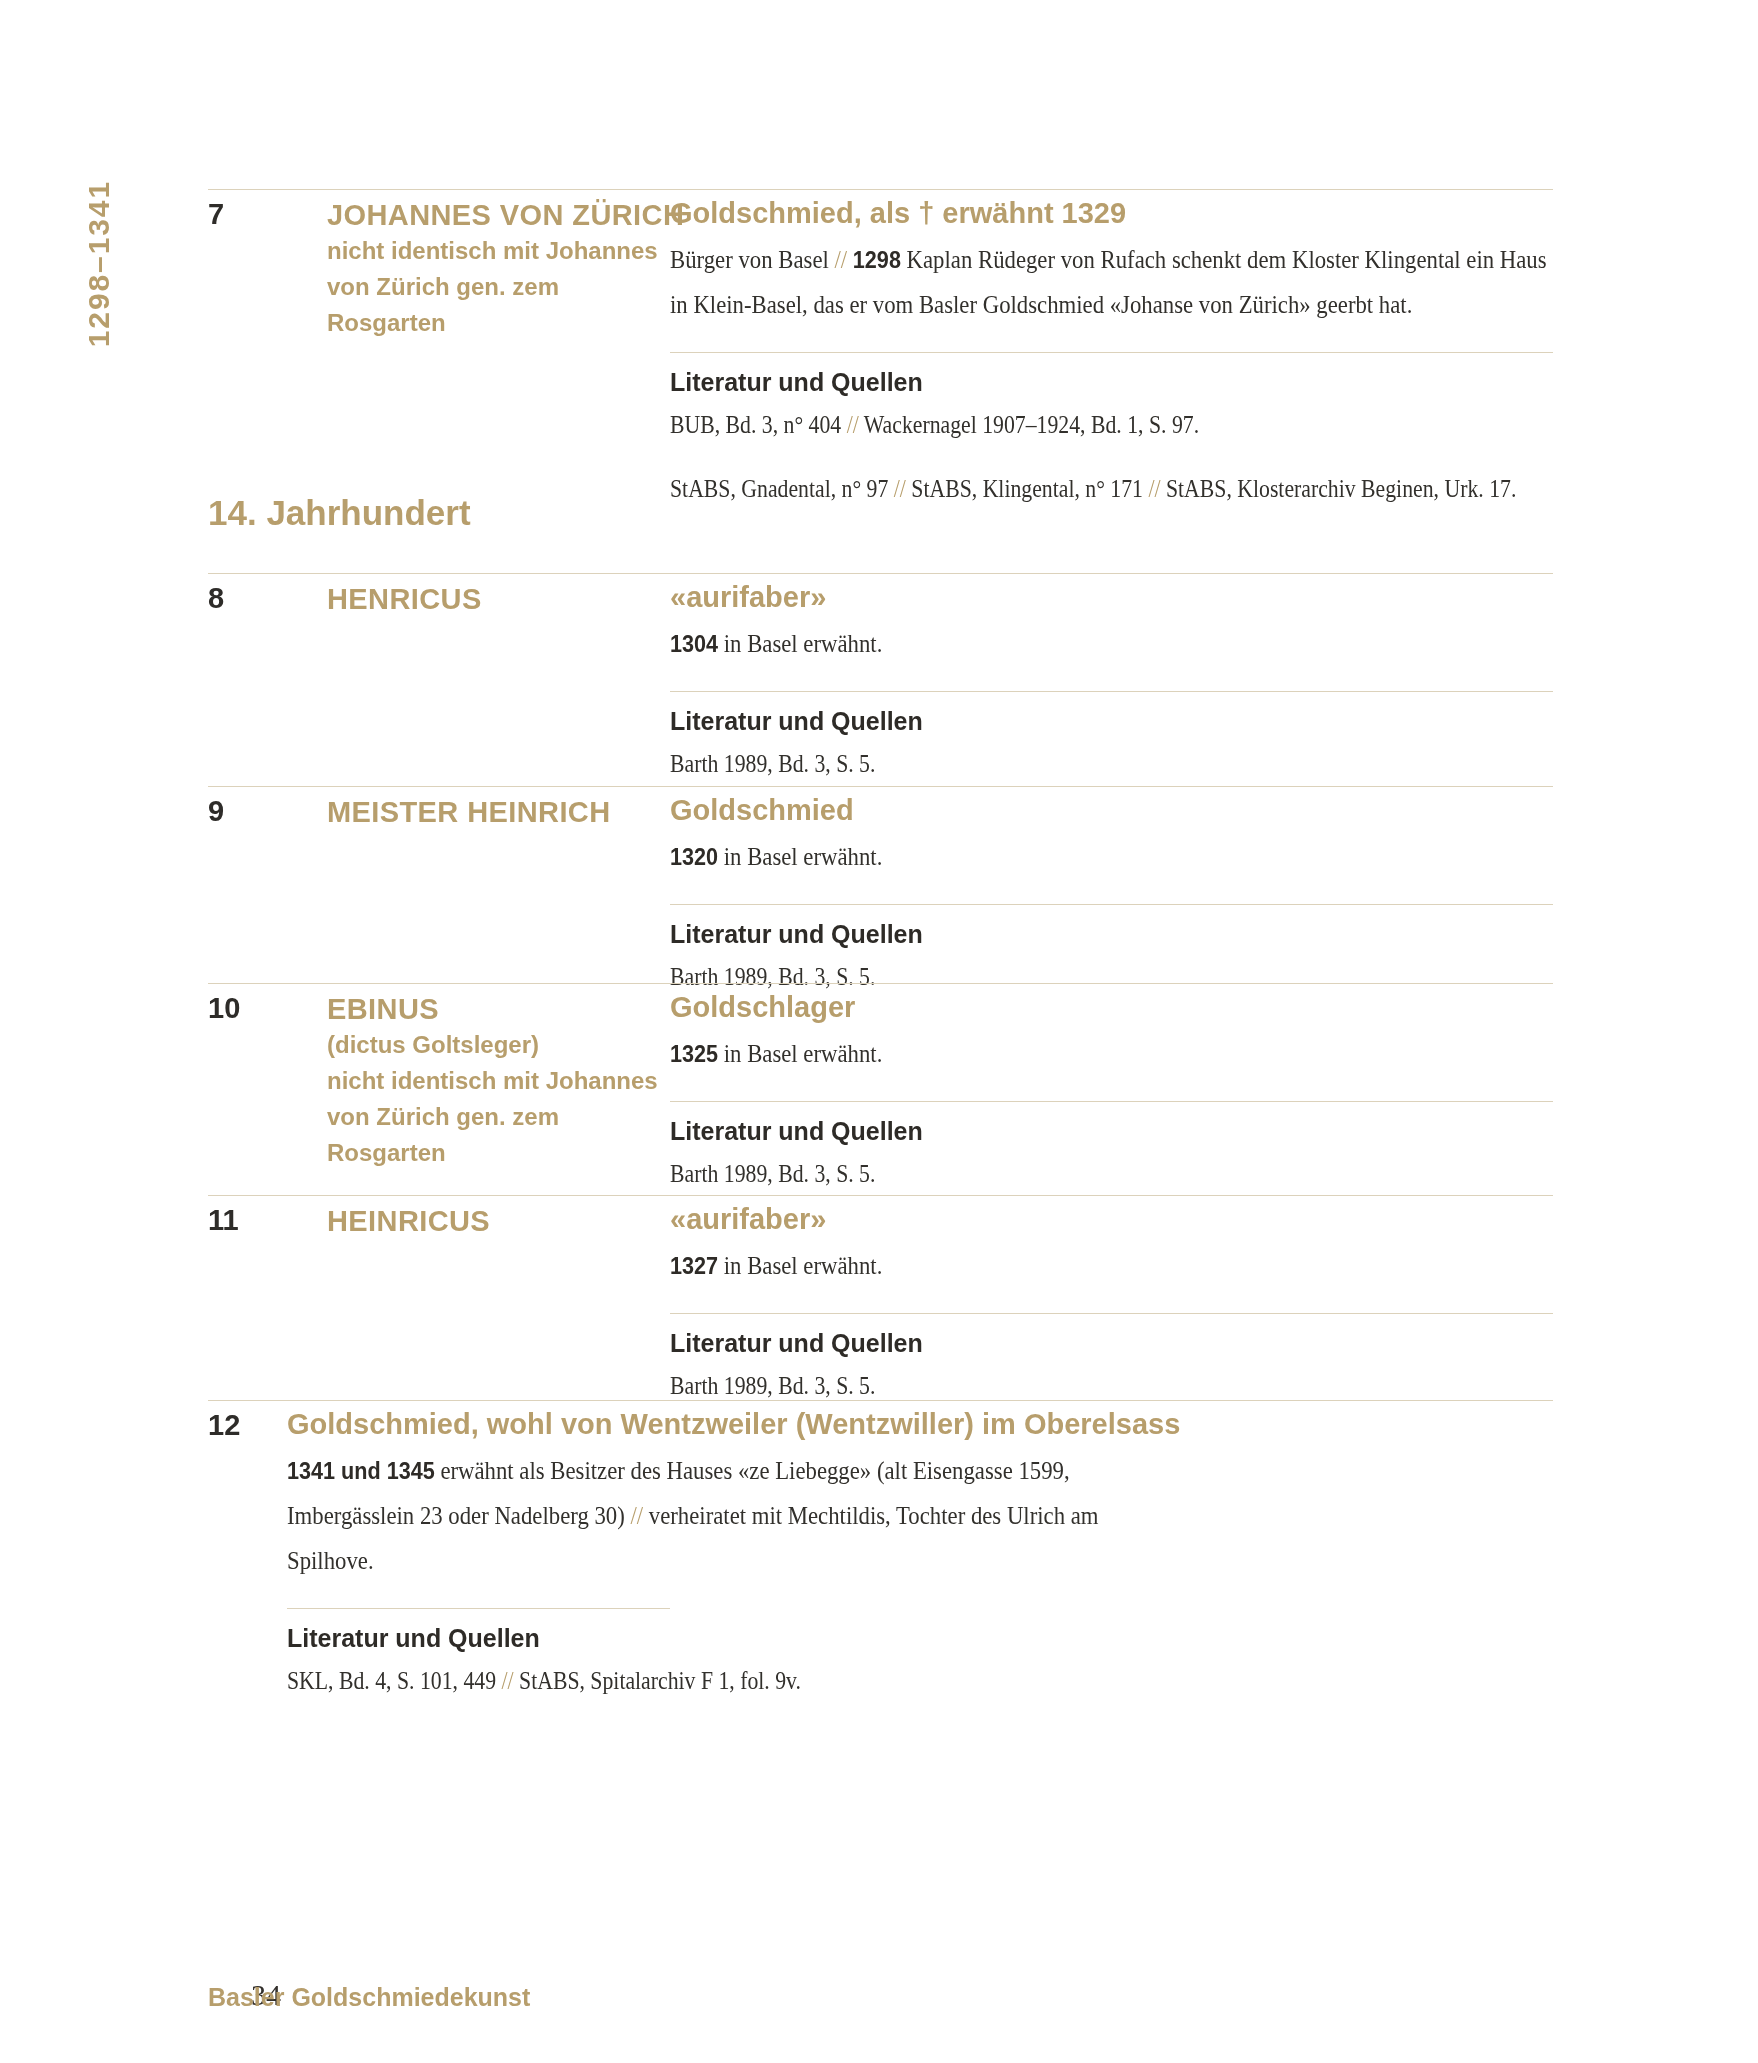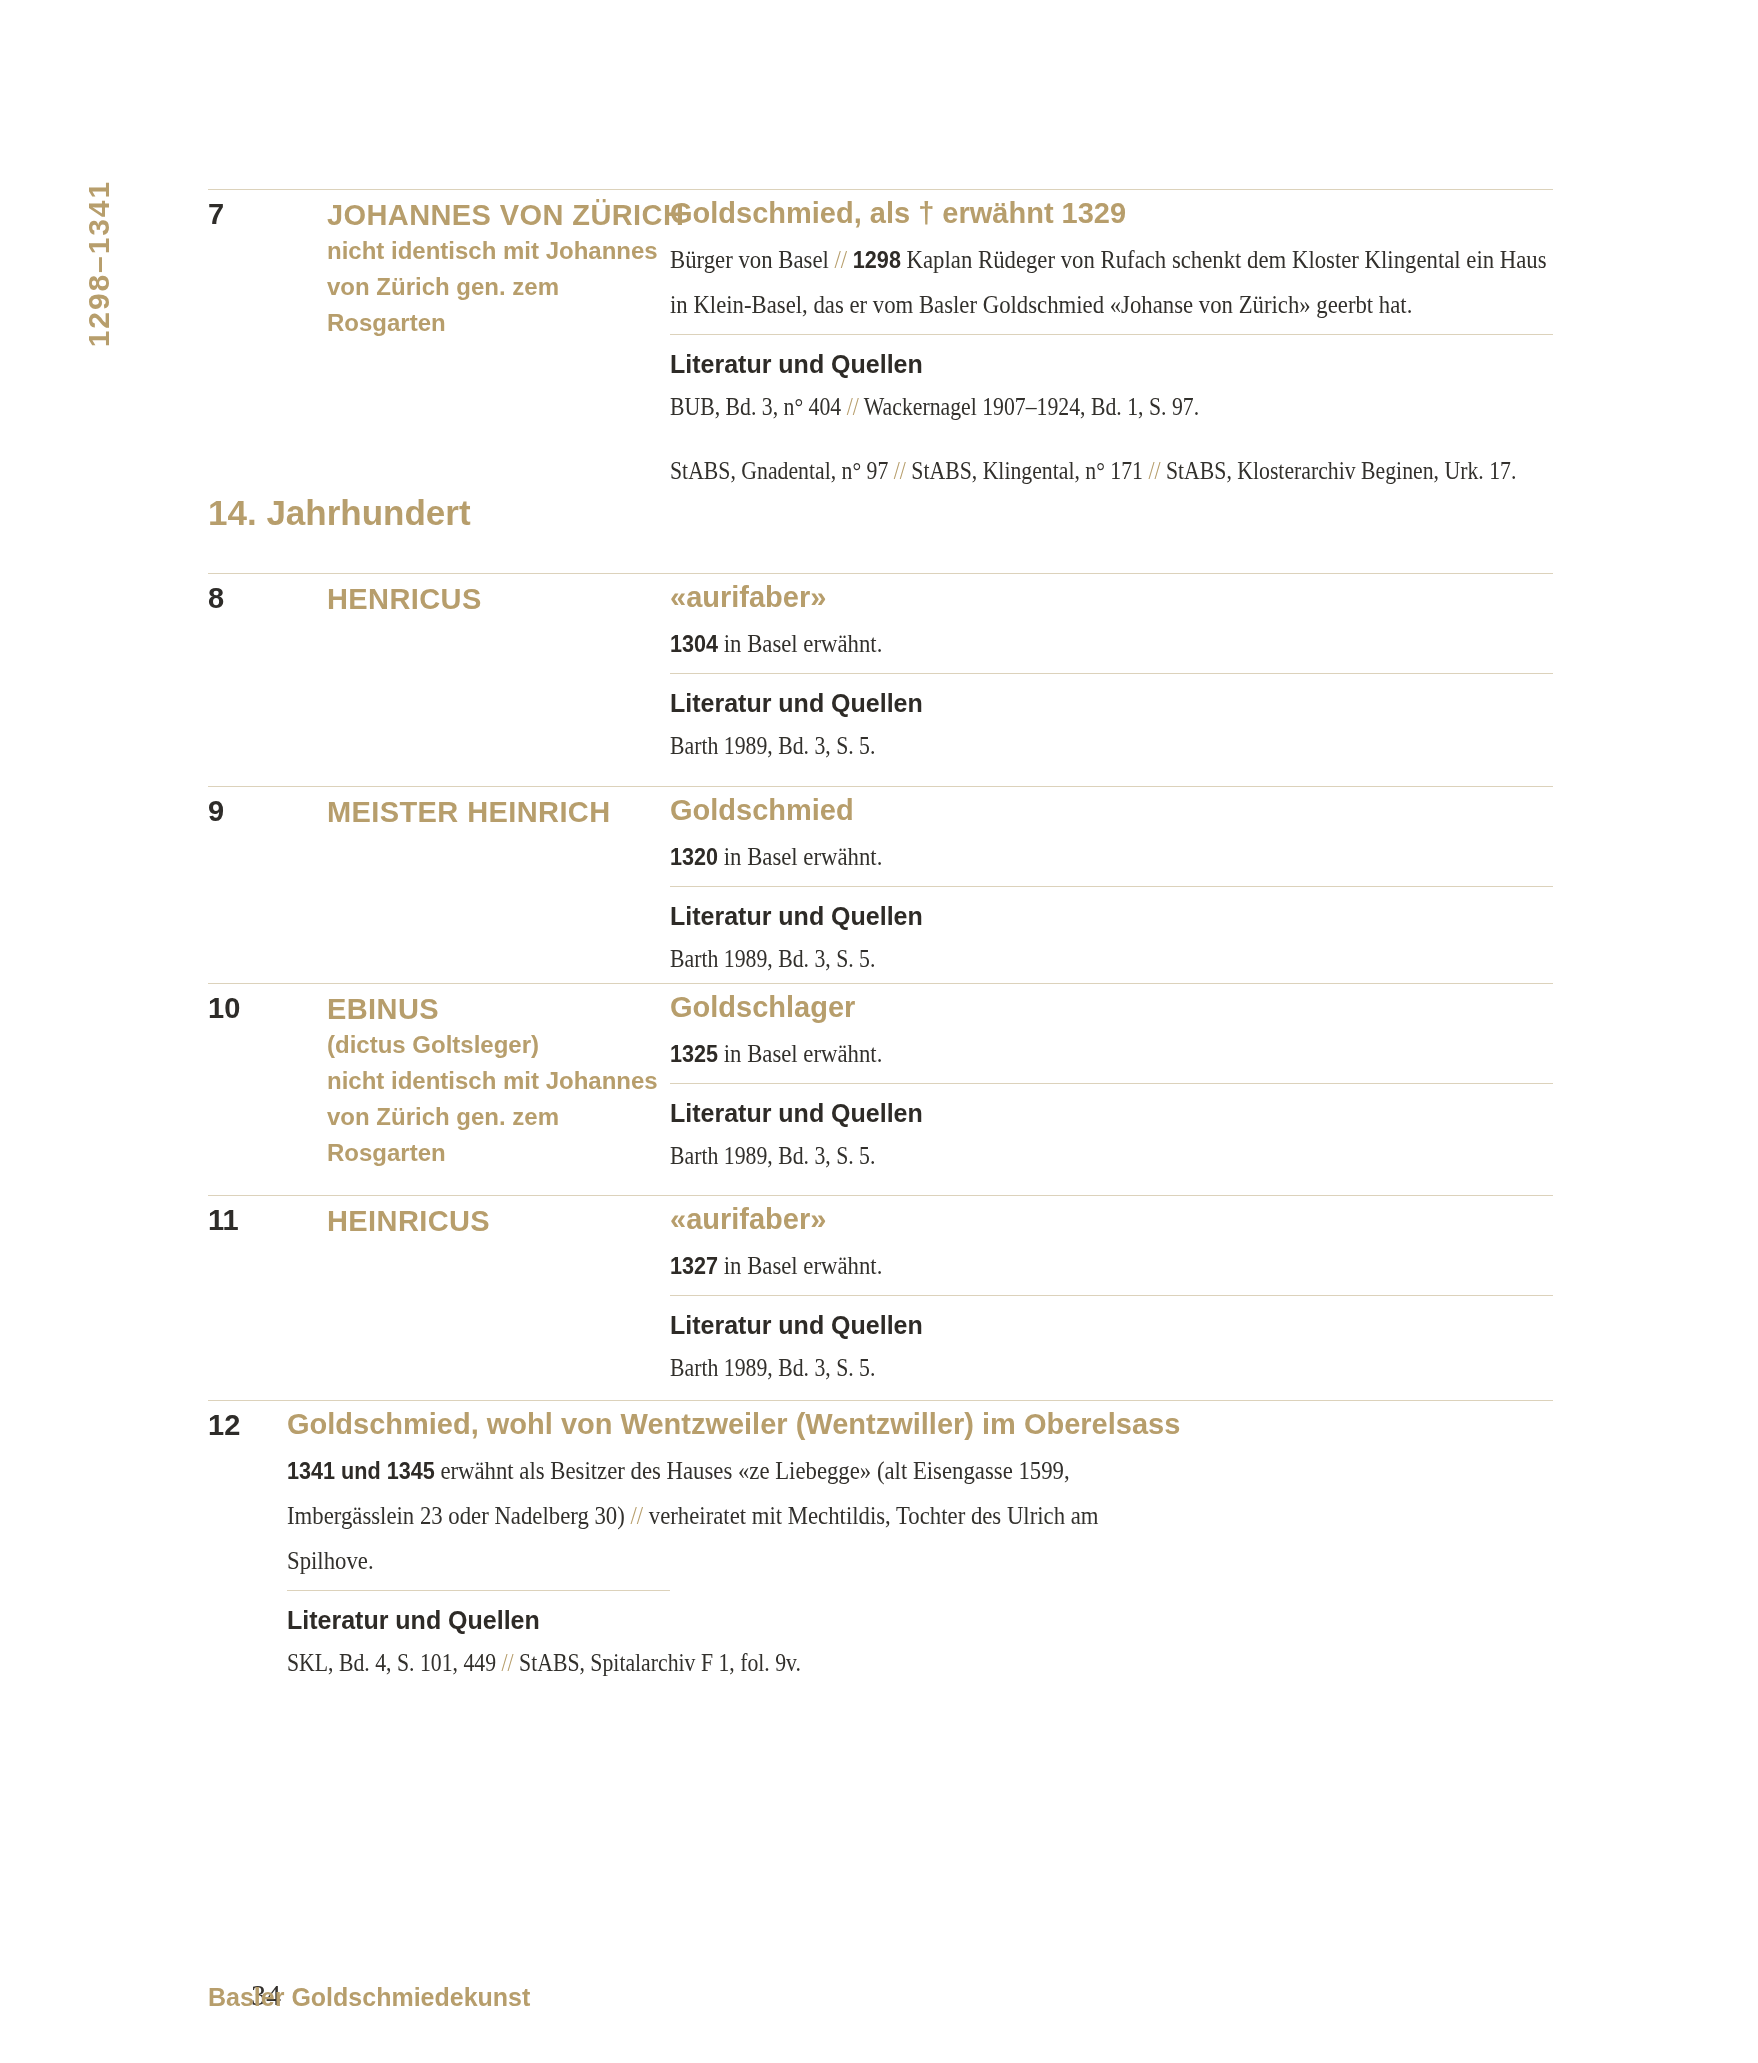--- a/index.html
+++ b/index.html
@@ -67,21 +67,21 @@
     margin-top: 5.8px;
     width: 1009px;
     transform: scaleX(0.875);
     transform-origin: 0 0;
     font-family: "Liberation Serif", serif;
     font-size: 26px;
     line-height: 45px;
     color: #32302c;
   }
   .lit {
-    margin-top: 7px;
+    margin-top: 25px;
     border-top: 1.9px solid #dcd2bb;
     padding-top: 13.6px;
   }
   .lit-label {
     font-weight: 700;
     font-size: 25px;
     line-height: 33px;
     color: #2e2b27;
   }
   .ref {

